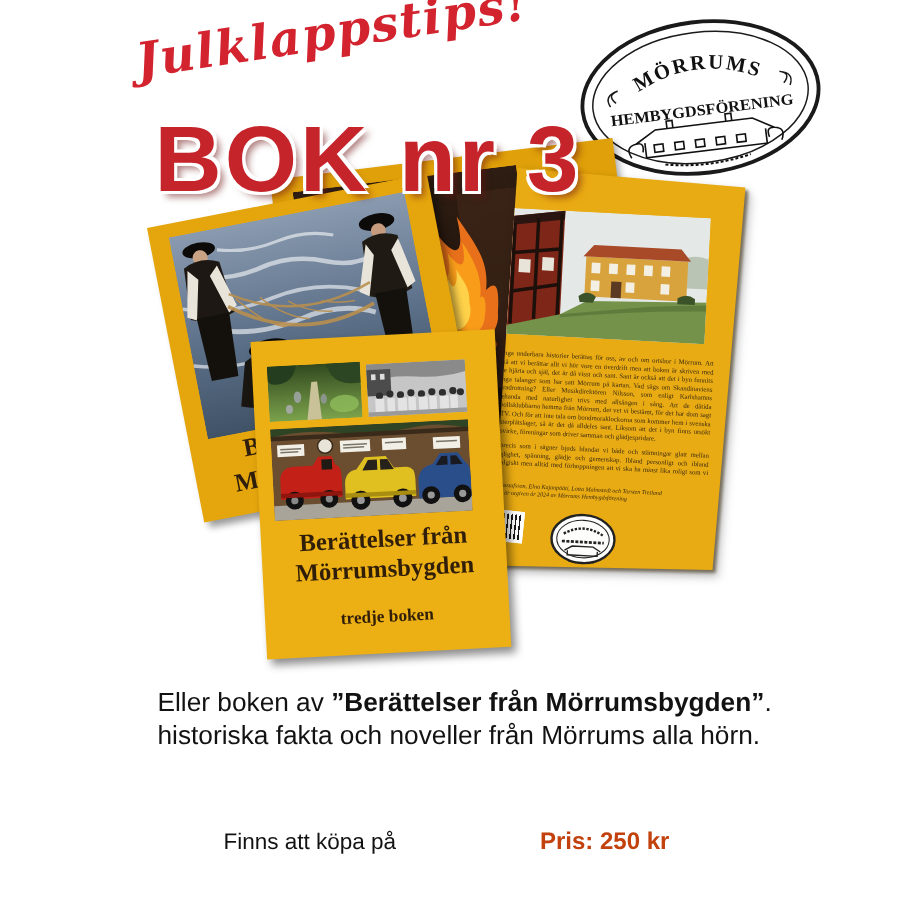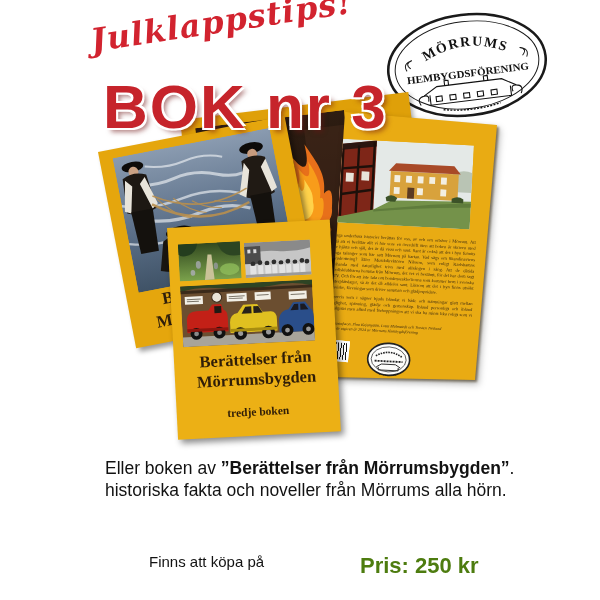--- a/index.html
+++ b/index.html
@@ -61,21 +61,21 @@
   .mini-stamp{position:absolute;left:48px;top:216px;width:46px;height:36px;}
   .barcode{position:absolute;left:4px;top:240px;width:23px;height:17px;background:#fff;
     border:2px solid #fff;transform:rotate(6deg);
     background-image:repeating-linear-gradient(90deg,#181818 0 1px,#fff 1px 2.7px);}
 
   
   .desc{position:absolute;left:105px;top:457px;width:420px;z-index:6;
     font-size:17.5px;line-height:22px;color:#121212;}
   .desc b{font-weight:bold;}
   .buy{position:absolute;left:105px;top:552px;font-size:15px;line-height:19px;color:#121212;z-index:6;margin-left:44px;}
-  .price{position:absolute;left:360px;top:553px;font-size:22px;font-weight:bold;color:#4d7c0f;z-index:6;}
+  .price{position:absolute;left:360px;top:553px;font-size:16px;font-weight:bold;color:#c2410c;z-index:6;}
 </style>
 </head>
 <body>
 
 <div class="poster">
 
   <div class="julklapp">Julklappstips!</div>
 
   <svg class="stamp" viewBox="0 0 170 110">
     <ellipse cx="85" cy="55" rx="80" ry="51" fill="#ffffff" stroke="#1a1a1a" stroke-width="2.6"></ellipse>

